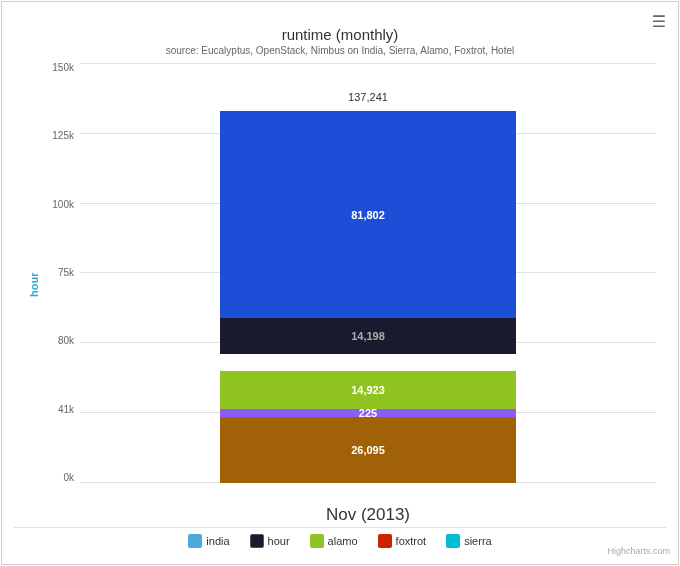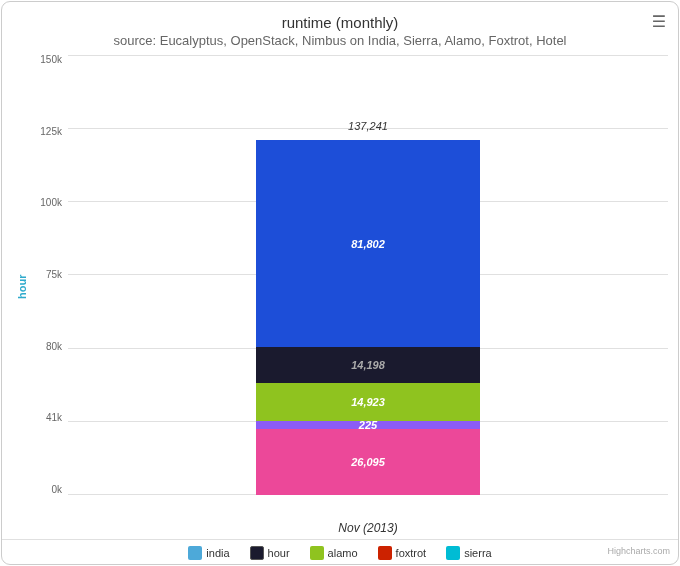--- a/index.html
+++ b/index.html
@@ -9,39 +9,39 @@
       width: 680px;
       height: 566px;
       display: flex;
       align-items: center;
       justify-content: center;
     }
     .chart-container {
       width: 678px;
       height: 564px;
       border: 1px solid #ccc;
-      border-radius: 9px;
+      border-radius: 1px;
       background: #fff;
       position: relative;
       display: flex;
       flex-direction: column;
-      padding: 0;
+      padding: 12px;
     }
     .header {
       text-align: center;
       padding-top: 12px;
       padding-bottom: 2px;
     }
     .chart-title {
       font-size: 15px;
       color: #333;
       font-weight: normal;
     }
     .chart-subtitle {
-      font-size: 13px;
+      font-size: 10px;
       color: #666;
       margin-top: 2px;
     }
     .menu-icon {
       position: absolute;
       top: 10px;
       right: 12px;
       cursor: pointer;
       color: #666;
       font-size: 16px;
@@ -111,24 +111,23 @@
     .grid-line {
       width: 100%;
       height: 1px;
       background: #e0e0e0;
     }
     .bar-wrapper {
       position: absolute;
       bottom: 22px;
       left: 50%;
       transform: translateX(-50%);
-      width: 224px;
+      width: 296px;
       display: flex;
       flex-direction: column-reverse;
-      font-style: italic;
     }
     .bar-total-label {
       position: absolute;
       top: -20px;
       left: 50%;
       transform: translateX(-50%);
       font-size: 11px;
       color: #333;
       white-space: nowrap;
     }
@@ -137,28 +136,27 @@
       display: flex;
       align-items: center;
       justify-content: center;
       font-size: 11px;
       color: #fff;
       font-weight: bold;
       position: relative;
     }
     .x-axis-label {
       text-align: center;
-      font-size: 12px;
+      font-size: 17px;
       color: #333;
       height: 22px;
       display: flex;
-      align-items: flex-end;
+      align-items: flex-start;
       justify-content: center;
       padding-bottom: 4px;
-      font-style: italic;
     }
     .x-axis-label-text {
       
       margin-left: 40px;
     }
     .legend {
       display: flex;
       flex-direction: row;
       justify-content: center;
       align-items: center;
@@ -224,27 +222,27 @@
               <div class="grid-line"></div>
               <div class="grid-line"></div>
               <div class="grid-line"></div>
               <div class="grid-line"></div>
               <div class="grid-line"></div>
               <div class="grid-line"></div>
             </div>
 
           <div class="bar-wrapper" id="bar-wrapper">
             <div class="bar-total-label">137,241</div>
-          <div class="bar-segment" style="background-color: #ec4899; height: 66px;">
+          <div class="bar-segment" style="background-color: #a16207; height: 66px;">
                 <span>26,095</span>
               </div>
               <div class="bar-segment" style="background-color: #8b5cf6; height: 1px; min-height: 8px;">
                 <span>225</span>
               </div>
-              <div class="bar-segment" style="background-color: rgb(143, 195, 31); height: 38px;">
+              <div class="bar-segment" style="background-color: rgb(143, 195, 31); height: 38px; margin-top: 17px;">
                 <span>14,923</span>
               </div>
               <div class="bar-segment" style="background-color: rgb(26, 26, 46); height: 36px;">
                 <span style="color: rgb(170, 170, 170);">14,198</span>
               </div>
               <div class="bar-segment" style="background-color: #1d4ed8; height: 207px;">
                 <span>81,802</span>
               </div>
             </div>
         </div>

